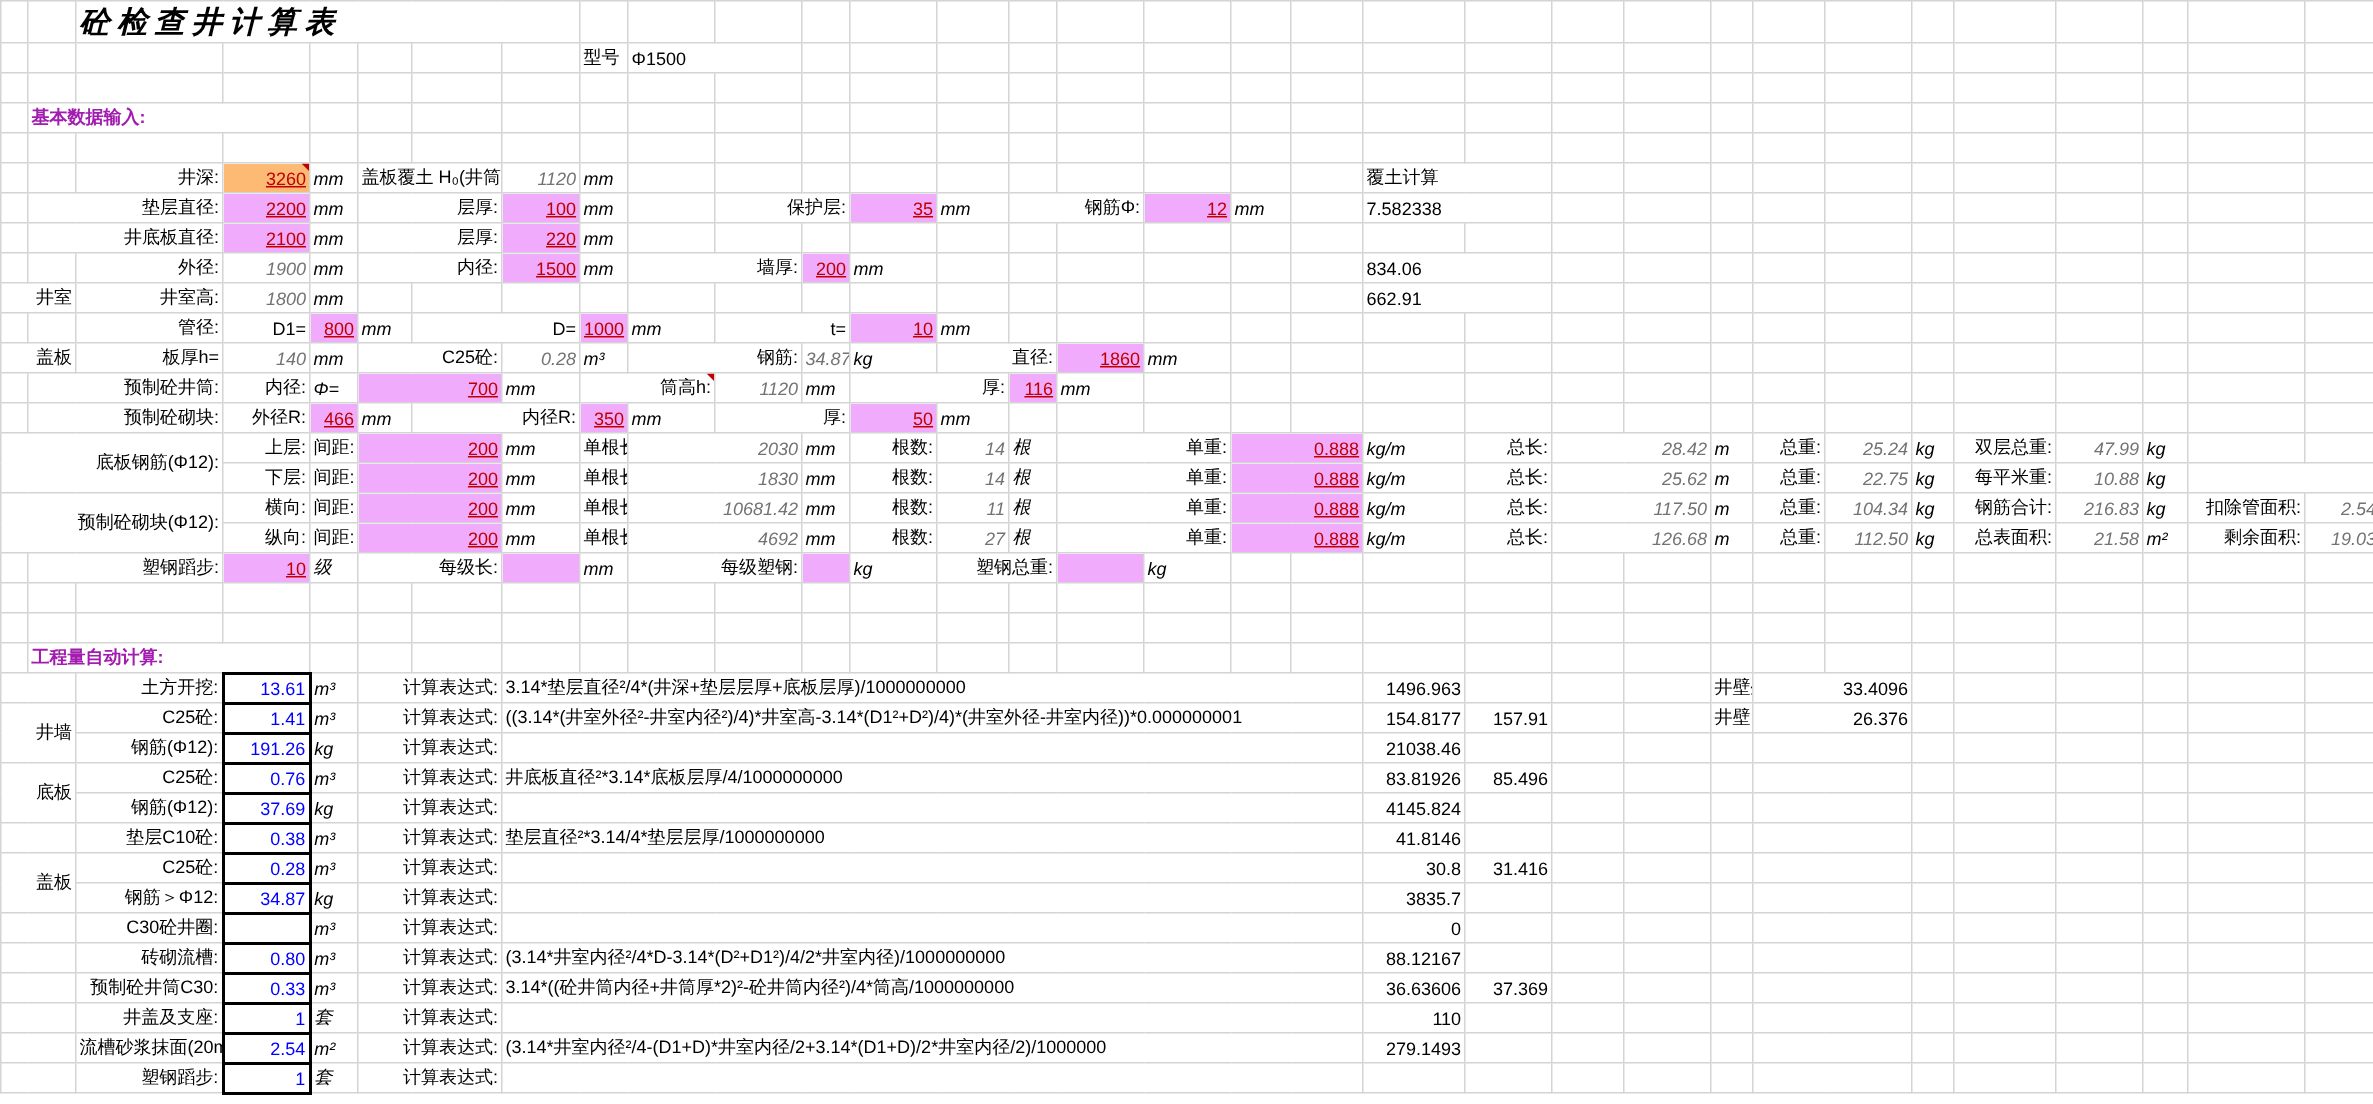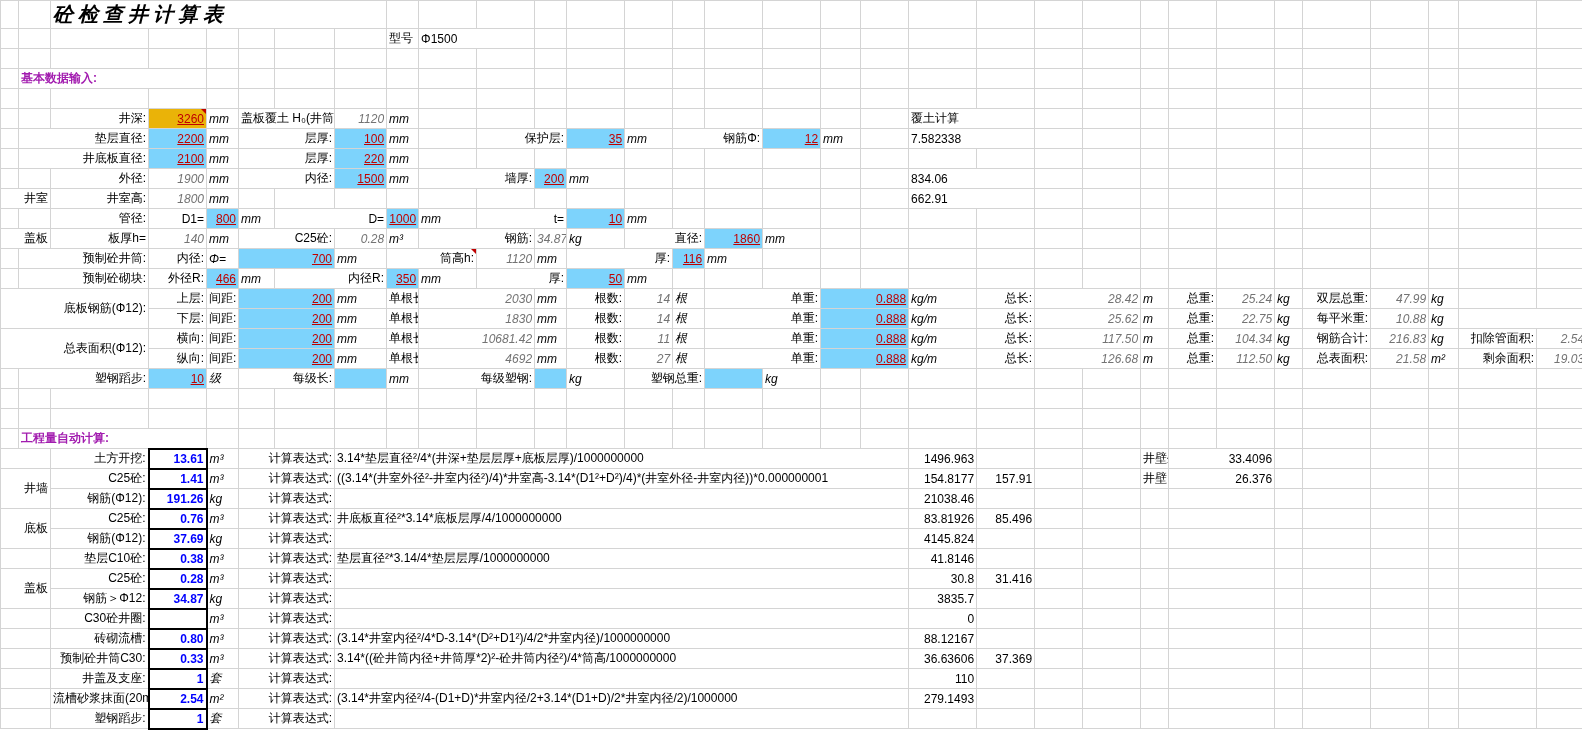--- a/index.html
+++ b/index.html
@@ -3,33 +3,33 @@
 <meta charset="utf-8">
 <style>
 *{box-sizing:border-box;margin:0;padding:0}
 body{font-family:"SimSun","Microsoft YaHei",sans-serif;font-size:12px;background:#fff;color:#000}
 table{border-collapse:collapse;table-layout:fixed;width:1582px}
 td{border:1px solid #d4d4d4;height:20px;padding:0 2px;white-space:nowrap;overflow:hidden;text-overflow:clip;vertical-align:middle}
 .title{color:#000000;font-weight:bold;font-style:italic;font-size:20px;font-family:"KaiTi","STKaiti",serif}
 .sec{color:#a21caf;font-weight:bold}
 .lbl{text-align:right}
 .lblc{text-align:right}
-.ylw{background:#eab308}
-.grn{background:#7dd3fc}
+.ylw{background:#fdba74}
+.grn{background:#f0abfc}
 .bbox{border:2px solid #000}
 .red{color:#c00000;text-decoration:underline}
 .blu{color:#0000ff}
 .bluI{color:#737373;font-style:italic}
 .num{text-align:right}
 .ital{font-style:italic}
 .unit{font-style:italic;text-align:left}
 .c{}
 .tri{position:relative}
 .tri::after{content:"";position:absolute;top:0;right:0;border-top:5px solid #c00000;border-left:5px solid transparent}
-.bold{font-weight:bold}
+.bold{font-weight:normal}
 </style>
 </head>
 <body>
 
 <table>
 <colgroup>
 <col style="width:18px">
       <col style="width:32px">
       <col style="width:98px">
       <col style="width:58px">
@@ -550,21 +550,21 @@
         <td colspan="2" class="num bluI">25.62</td>
         <td class="unit">m</td>
         <td class="lbl">总重:</td>
         <td class="num bluI">22.75</td>
         <td class="unit">kg</td>
         <td class="lbl">每平米重:</td>
         <td class="num bluI">10.88</td>
         <td class="unit">kg</td>
       </tr>
       <tr>
-        <td colspan="3" rowspan="2" class="lblc">总表面积(Φ12):</td>
+        <td colspan="3" rowspan="2" class="lblc">预制砼砌块(Φ12):</td>
         <td class="lbl">横向:</td>
         <td class="lbl">间距:</td>
         <td colspan="2" class="grn num red">200</td>
         <td class="unit">mm</td>
         <td class="lbl">单根长:</td>
         <td colspan="2" class="num bluI">10681.42</td>
         <td class="unit">mm</td>
         <td class="lbl">根数:</td>
         <td class="num bluI">11</td>
         <td class="unit">根</td>

